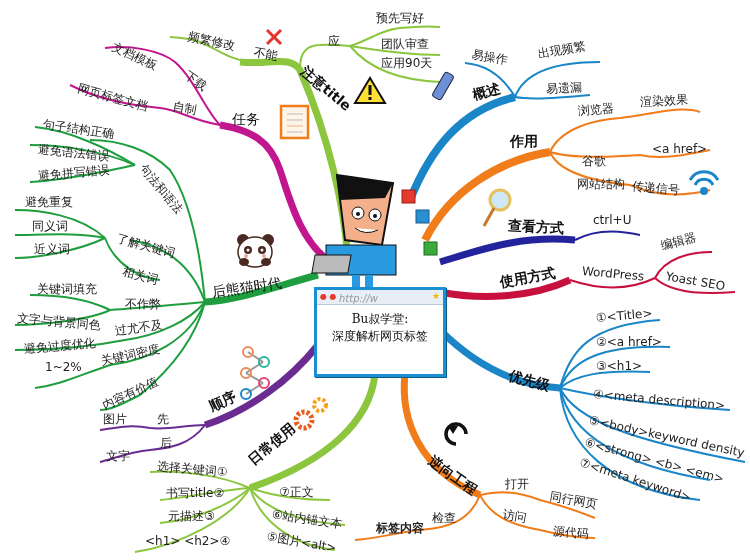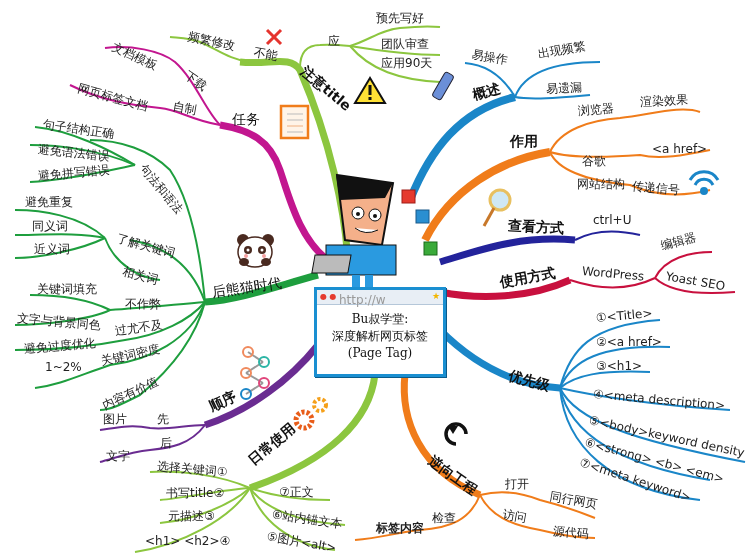--- a/index.html
+++ b/index.html
@@ -2,21 +2,21 @@
 <html><head>
 <meta charset="utf-8">
 <style>
   html,body{margin:0;padding:0;background:#fff;}
   body{width:750px;height:560px;overflow:hidden;position:relative;font-family:"DejaVu Sans","Liberation Sans",sans-serif;}
   #canvas{position:absolute;left:0;top:0;width:750px;height:560px;}
   .lbl{position:absolute;font-size:12px;color:#222;white-space:nowrap;line-height:1;transform-origin:left center;}
   .main{font-size:14px;font-weight:bold;color:#111;}
   .center-box{position:absolute;left:314px;top:287px;width:126px;height:84px;border:3px solid #1a8fd1;background:#fff;box-shadow:1px 1px 0 #0a5a8a;}
   .center-box .bar{height:14px;background:#e8eef5;border-bottom:1px solid #b5c7d9;position:relative;}
-  .center-box .addr{position:absolute;left:22px;top:3px;font-size:12px;color:#999;}
+  .center-box .addr{position:absolute;left:22px;top:3px;font-size:10px;color:#999;font-style:italic;}
   .center-box .dots{position:absolute;left:3px;top:2px;font-size:8px;}
   .center-box .star{position:absolute;right:3px;top:1px;font-size:9px;color:#f2b600;}
   .center-title{font-family:"DejaVu Serif","Liberation Serif",serif;font-size:12px;text-align:center;color:#111;line-height:17px;margin-top:6px;}
 </style>
 </head>
 <body>
 
 <svg id="canvas" width="750" height="560" viewBox="0 0 750 560">
 
   <g fill="none" stroke="#8cc63f">
@@ -196,21 +196,20 @@
 
 <div class="center-box">
   <div class="bar">
     <span class="dots" style="color:#e53a2e;">● ●</span>
     <span class="addr">http://w</span>
     <span class="star">★</span>
   </div>
   <div class="center-title">
     <div>Bu叔学堂:</div>
     <div>深度解析网页标签</div>
-    <div>(Page Tag)</div>
   </div>
 </div>
 
 <div class="lbl main" style="left:303px;top:62px;transform:rotate(40deg);">注意title</div>
 <div class="lbl" style="left:328px;top:35px;">应</div>
 <div class="lbl" style="left:376px;top:12px;">预先写好</div>
 <div class="lbl" style="left:381px;top:38px;">团队审查</div>
 <div class="lbl" style="left:381px;top:57px;">应用90天</div>
 <div class="lbl" style="left:254px;top:46px;transform:rotate(10deg);">不能</div>
 <div class="lbl" style="left:188px;top:30px;transform:rotate(12deg);">频繁修改</div>

